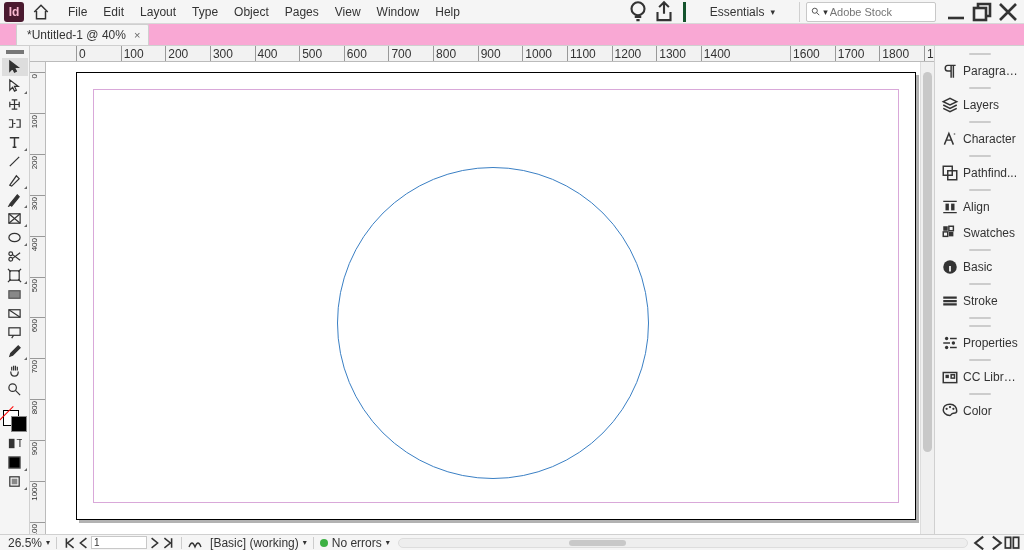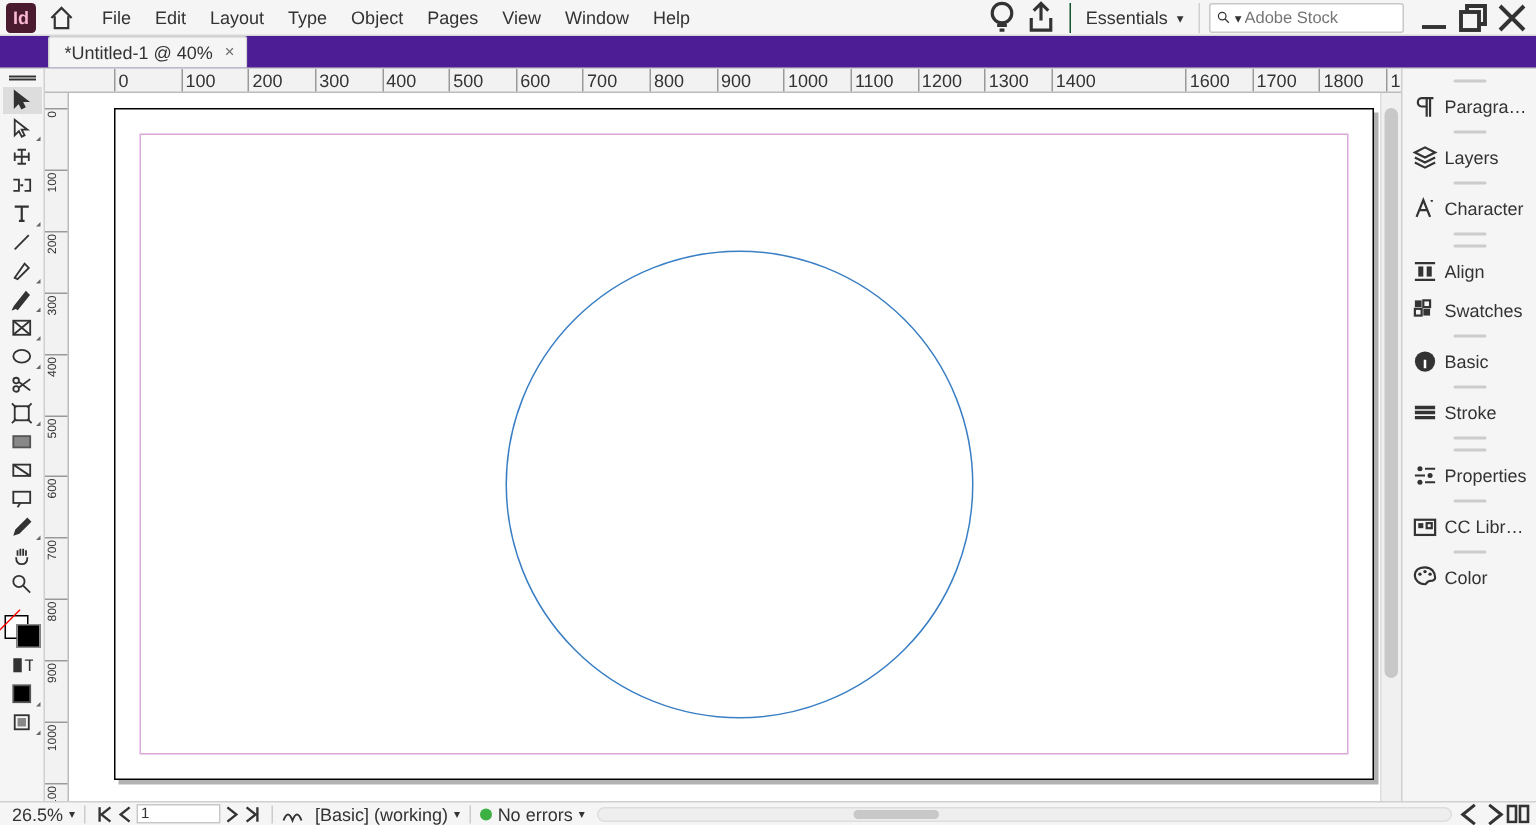--- a/index.html
+++ b/index.html
@@ -22,37 +22,37 @@
     font-size: 12px;
     display: flex; align-items: center; justify-content: center;
     border-radius: 3px;
     margin-right: 8px;
   }
   .menubar .home-icon { width: 18px; margin-right: 10px; display:flex; align-items:center; }
   .menubar .menu-item { padding: 0 8px; height: 100%; display: flex; align-items: center; cursor: pointer; }
   .menubar .spacer { flex: 1; }
   .menubar .right-icon { width: 26px; display:flex; justify-content:center; align-items:center; height:100%; }
   .menubar .workspace {
-    margin: 0 6px; padding: 0 10px; height: 20px; display:flex; align-items:center;
-    border-left: 1px solid #14532d; border-right: 1px solid #d0d0d0; justify-content: center;
+    margin: 0 6px; padding: 0 24px; height: 20px; display:flex; align-items:center;
+    border-left: 3px solid #14532d; border-right: 1px solid #d0d0d0; justify-content: center;
   }
   .menubar .workspace .chev { margin-left: 6px; font-size: 9px; }
   .menubar .search-stock {
     width: 130px; height: 20px; border: 1px solid #c8c8c8; border-radius: 2px;
     display:flex; align-items:center; padding: 0 4px; background:#fff; margin-right: 6px;
   }
   .menubar .search-stock input {
     border: none; outline: none; width: 100%; font-size: 11px; color:#888; background:transparent;
   }
   .win-btn { width: 24px; height: 20px; display:flex; align-items:center; justify-content:center; margin-left:2px;}
 
   
   .tabstrip {
-    height: 22px; background: #4c1d95; border-bottom: 1px solid #cfcfcf;
-    display:flex; align-items:flex-start; padding-left: 32px;
+    height: 22px; background: #f9a8d4; border-bottom: 1px solid #cfcfcf;
+    display:flex; align-items:flex-start; padding-left: 16px;
   }
   .doc-tab {
     background: #f5f5f5; border: 1px solid #cfcfcf; border-bottom: none;
     padding: 3px 8px 3px 10px; font-size: 11px; display:flex; align-items:center;
     border-radius: 2px 2px 0 0;
   }
   .doc-tab .close-x { margin-left: 8px; color:#666; font-size:11px;}
 
   
   .main {
@@ -551,20 +551,29 @@
         <span class="pi-icon">
           <svg viewBox="0 0 16 16">
             <path d="M3 13 L7 3 L11 13 M4.5 9 H9.5 M12 4 V3"></path>
           </svg>
         </span>
         <span class="pi-label">Character</span>
       </div>
       <div class="panel-grip">
         <span></span>
       </div>
+      <div class="panel-item">
+        <span class="pi-icon">
+          <svg viewBox="0 0 16 16">
+            <rect x="2" y="2" width="8" height="8"></rect>
+            <rect x="6" y="6" width="8" height="8"></rect>
+          </svg>
+        </span>
+        <span class="pi-label">Pathfind...</span>
+      </div>
       <div class="panel-grip">
         <span></span>
       </div>
       <div class="panel-item">
         <span class="pi-icon">
           <svg viewBox="0 0 16 16">
             <path d="M2 3 H14 M2 13 H14"></path>
             <rect x="4" y="5" width="3" height="6" fill="#333" stroke="none"></rect>
             <rect x="9" y="5" width="3" height="6" fill="#333" stroke="none"></rect>
           </svg>

